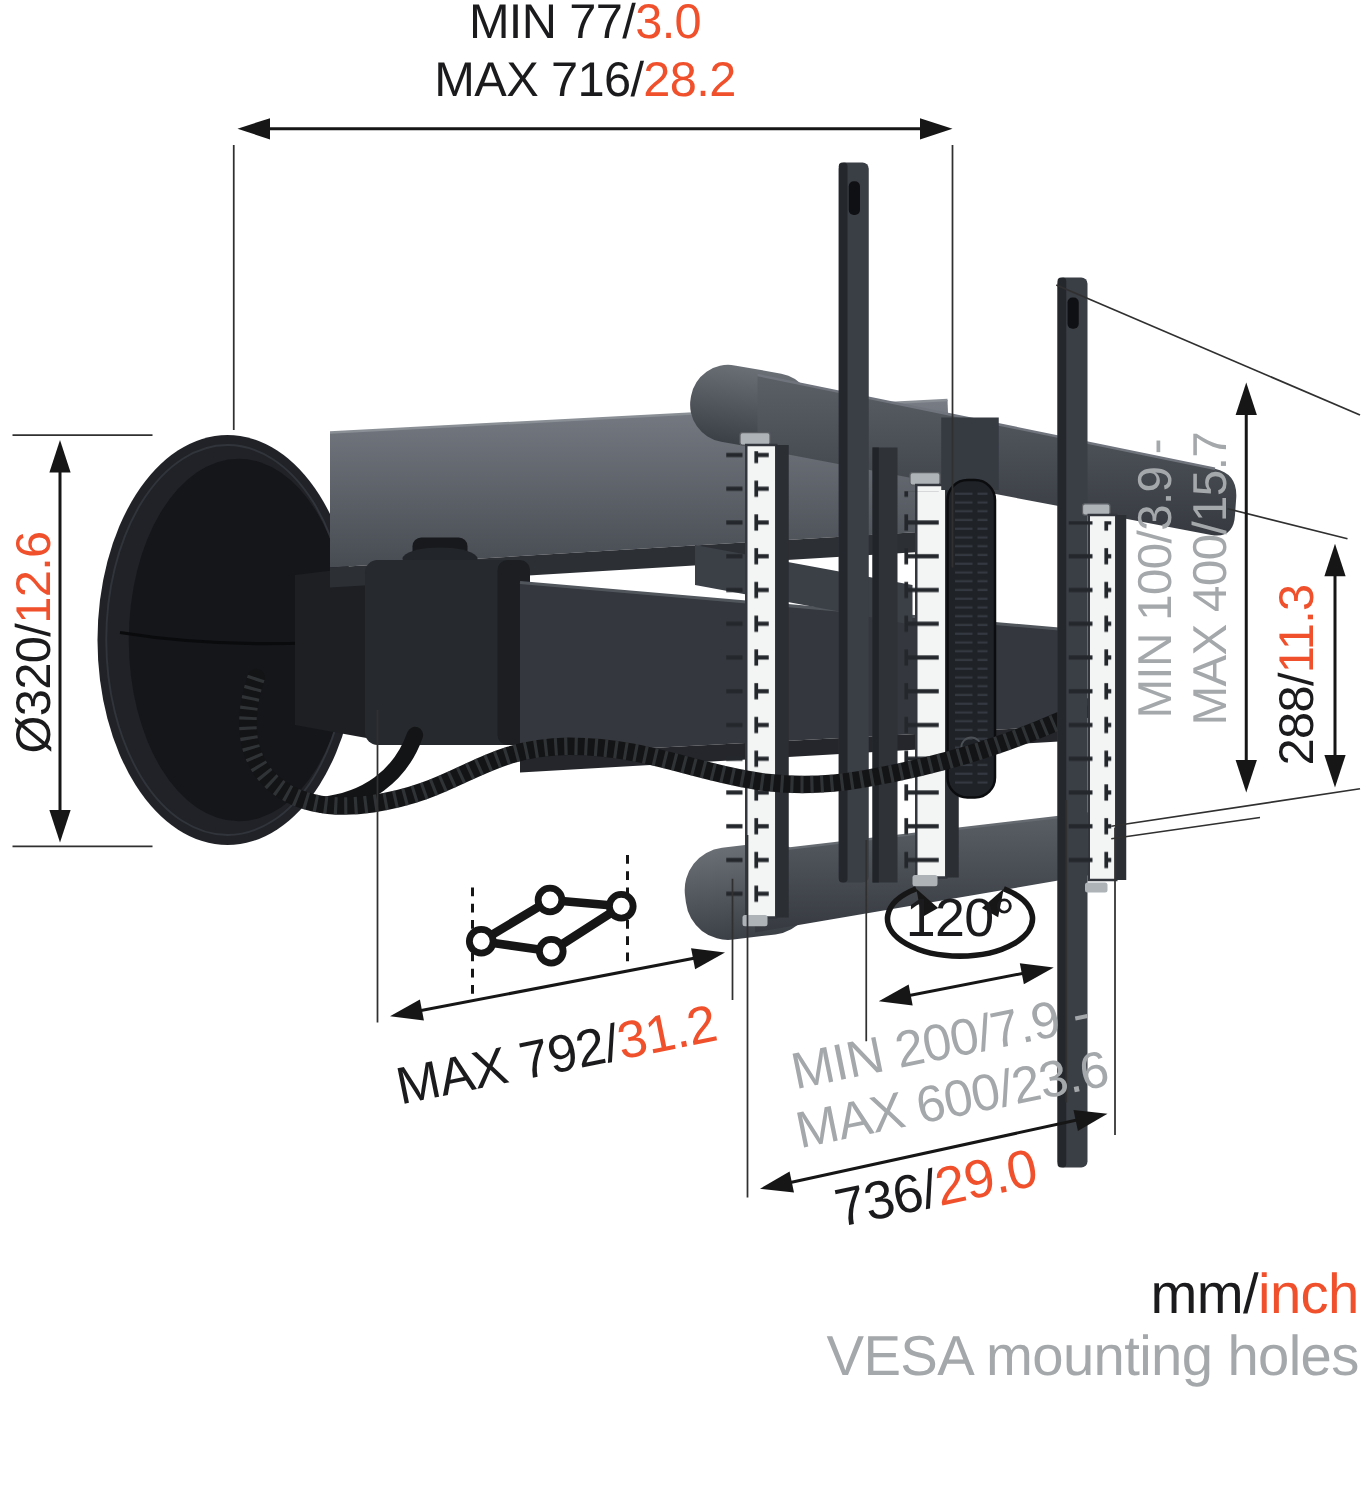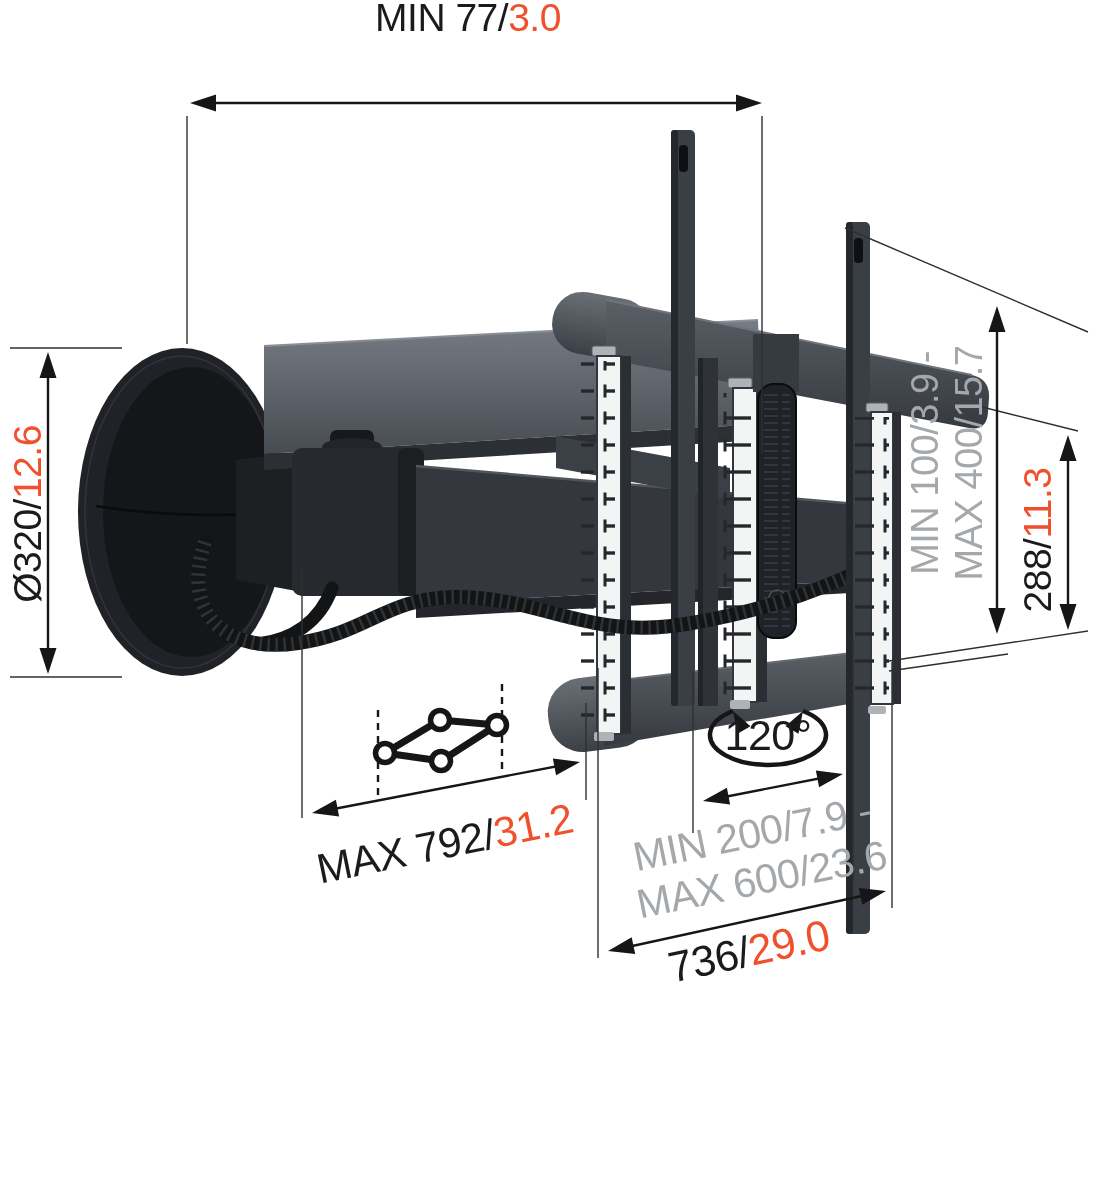--- a/index.html
+++ b/index.html
@@ -195,20 +195,21 @@
 
   <g>
     <path d="M733,711 A58,30 0 1 0 803,711" stroke="#161616" stroke-width="4.5" fill="none"></path>
     <polygon points="0,0 22,-7.5 22,7.5" transform="translate(733,711) rotate(60)" fill="#161616"></polygon>
     <polygon points="0,0 22,-7.5 22,7.5" transform="translate(803,711) rotate(120)" fill="#161616"></polygon>
   </g>
 </svg>
 
 <div class="dim center" style="left:187px;top:-6px;width:562px;font-size:39px;line-height:47px;">
   <div><span>MIN 77/</span><span class="inch">3.0</span></div>
+  <div><span>MAX 716/</span><span class="inch">28.2</span></div>
 </div>
 
 <div class="dim center rot90" style="left:-102px;top:492px;width:260px;height:44px;font-size:39px;">
   <span>Ø320/</span><span class="inch">12.6</span>
 </div>
 
 <div class="dim center rot90 muted" style="left:752px;top:419px;width:390px;height:88px;font-size:38px;line-height:44px;">
   <div>MIN 100/3.9 -</div>
   <div>MAX 400/15.7</div>
 </div>
@@ -225,14 +226,18 @@
 
 <div class="dim center muted" style="left:533px;top:810px;width:448px;font-size:41px;line-height:47px;transform:rotate(-11.5deg);">
   <div>MIN 200/7.9 -</div>
   <div>MAX 600/23.6</div>
 </div>
 
 <div class="dim center" style="left:595px;top:927px;width:308px;font-size:43px;transform:rotate(-12deg);">
   <span>736/</span><span class="inch">29.0</span>
 </div>
 
+<div class="dim right" style="right:6px;top:1010px;font-size:45px;line-height:50px;">
+  <div><span>mm/</span><span class="inch">inch</span></div>
+  <div class="muted">VESA mounting holes</div>
+</div>
 
 </div>
 
 </body></html>

